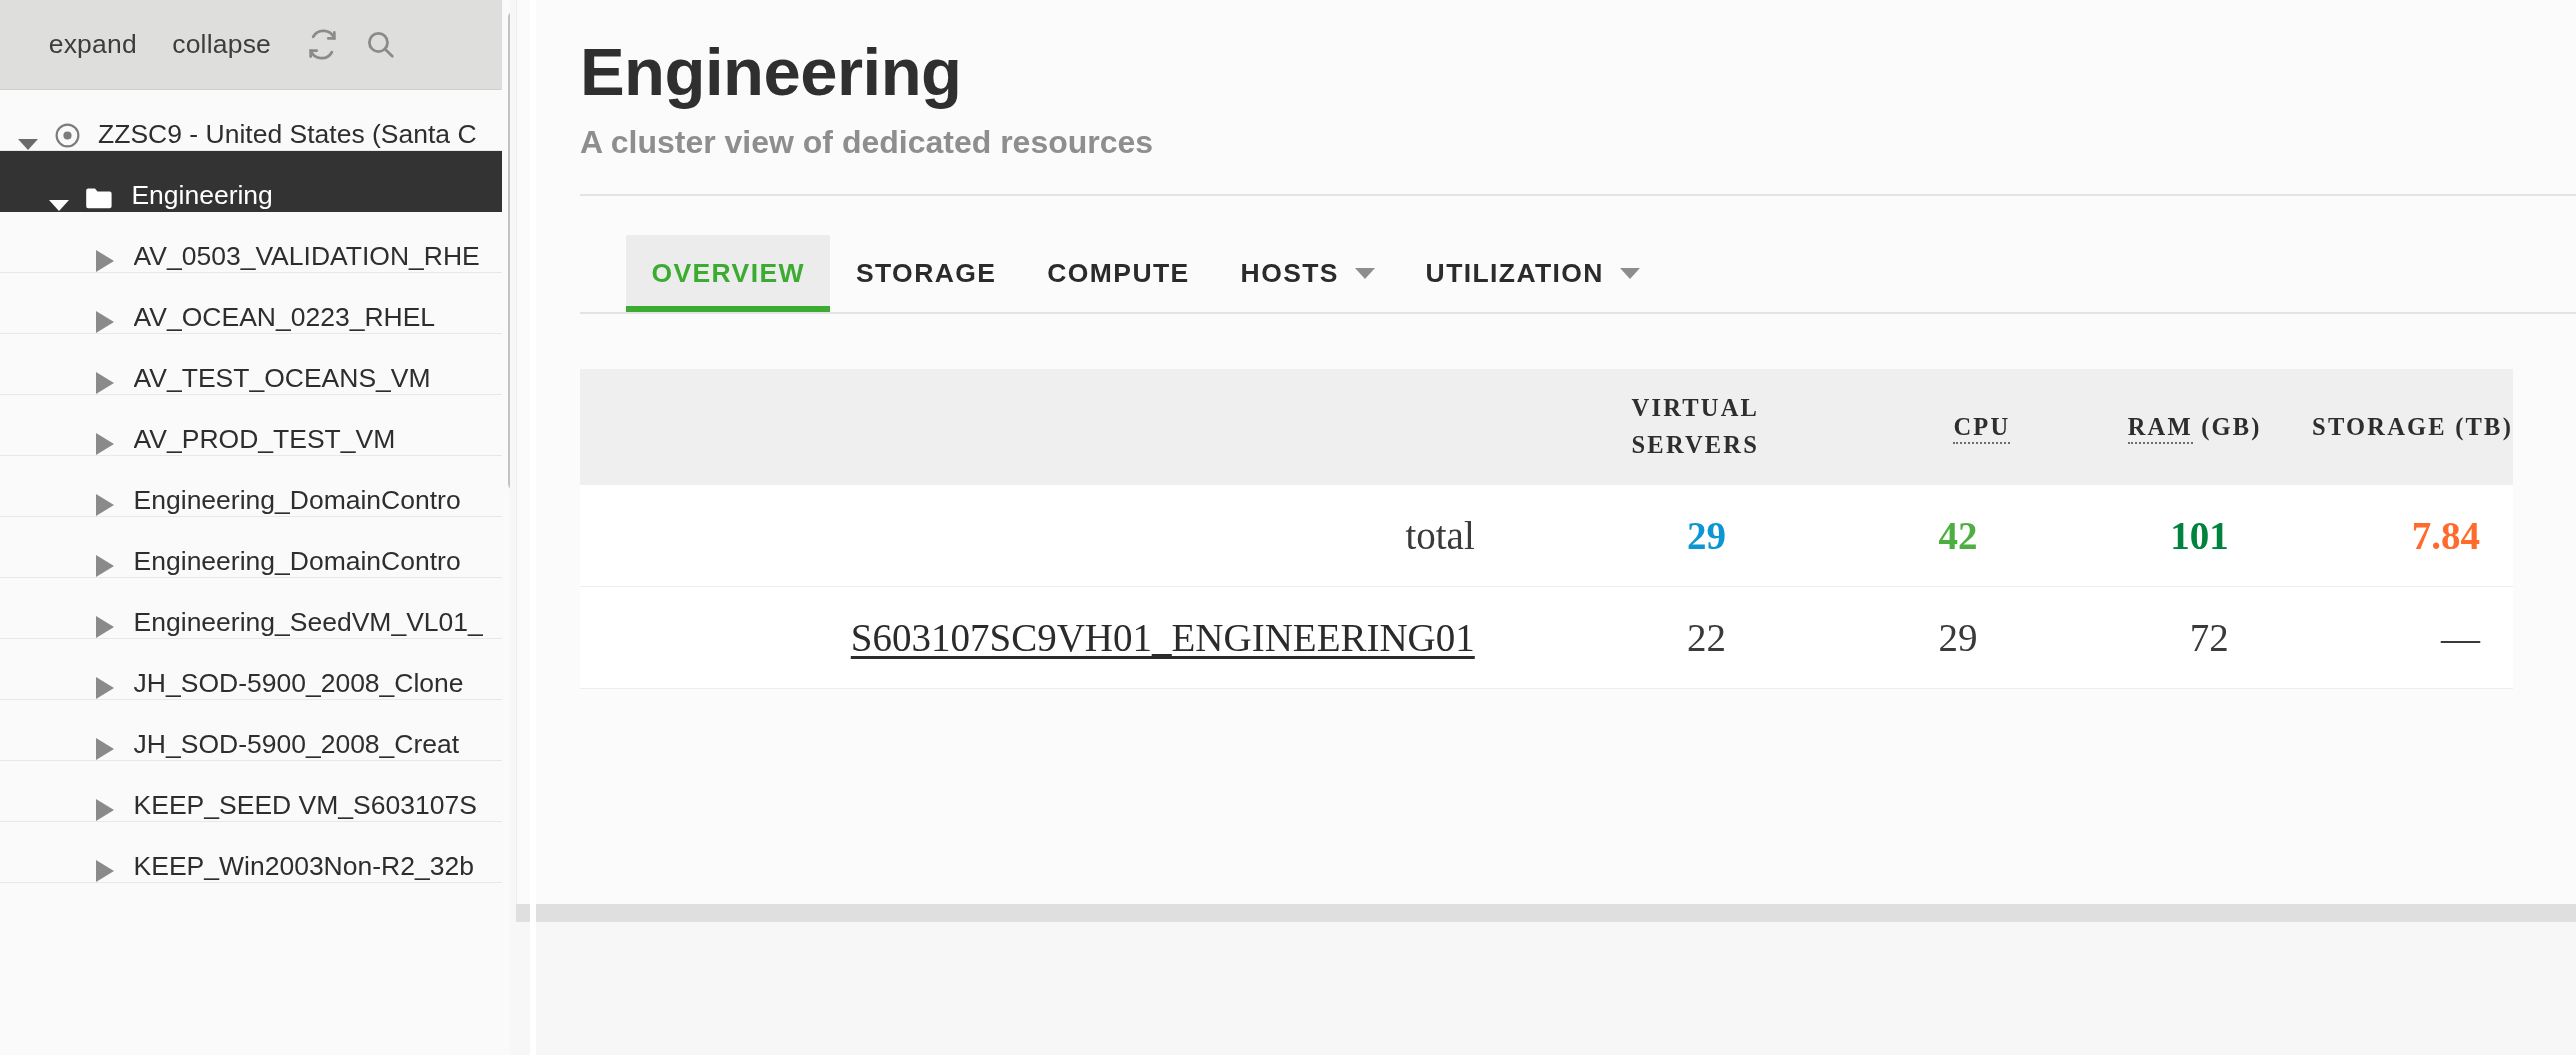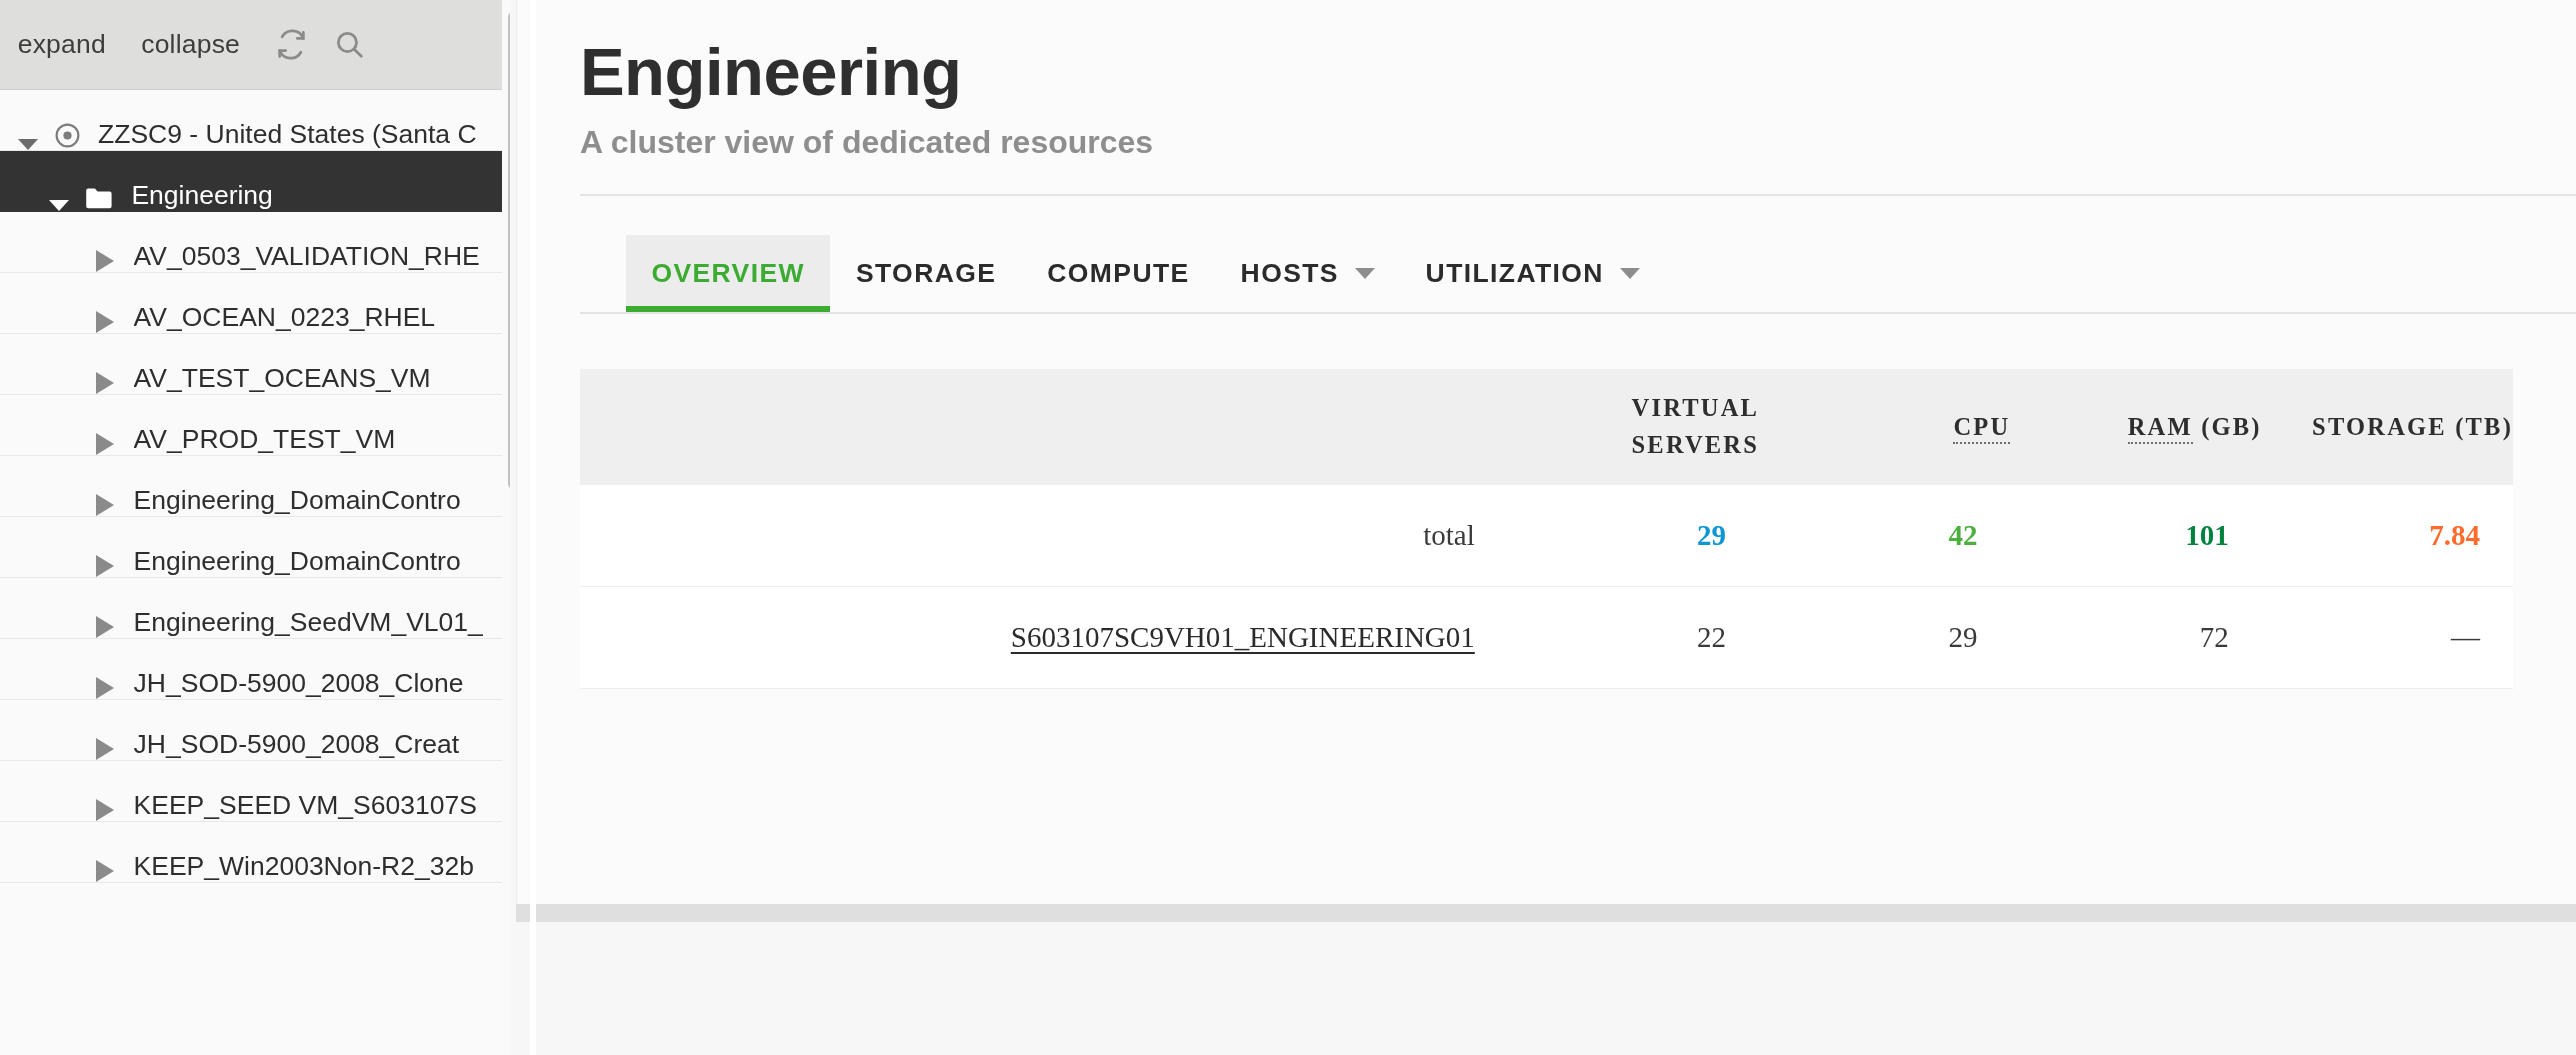--- a/index.html
+++ b/index.html
@@ -19,21 +19,21 @@
     height: 1056px;
     background: #fafafa;
     flex: 0 0 510px;
     overflow: hidden;
   }
   .sidebar-toolbar {
     height: 90px;
     background: #dededc;
     display: flex;
     align-items: center;
-    padding-left: 0;
+    padding-left: 31px;
     gap: 0px;
     border-bottom: 1px solid #cfcfcd;
   }
   .tool-link {
     font-size: 26.5px;
     color: #3d3d3d;
     padding: 0 17.7px;
     letter-spacing: 0.2px;
     white-space: nowrap;
     cursor: pointer;
@@ -218,21 +218,21 @@
   table.res tbody tr {
     height: 102px;
     background: #ffffff;
     border-bottom: 1px solid #ededed;
   }
   table.res tbody tr.total-row { border-bottom: 1px solid #ededed; }
   table.res td {
     text-align: right;
     vertical-align: middle;
     padding-right: 33px;
-    font-size: 29px;
+    font-size: 39px;
     color: #3a3a3a;
   }
   td.name-cell {
     text-align: left;
     padding-left: 27.5px;
     padding-right: 0;
     font-size: 29px;
   }
   td.total-label { font-size: 29px; color: #4a4a4a; }
   .big-num { font-size: 43px; font-weight: 700; }

